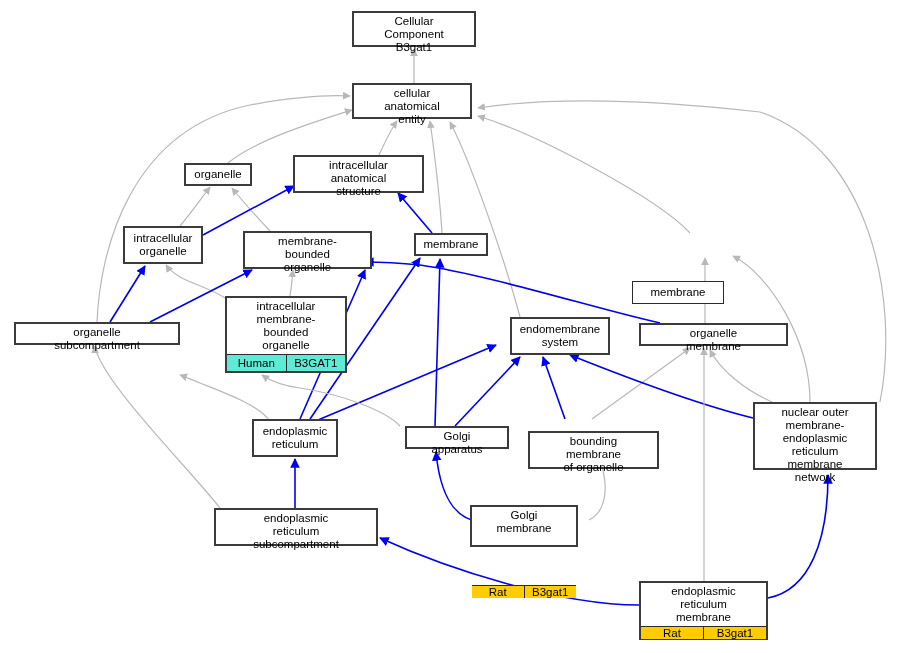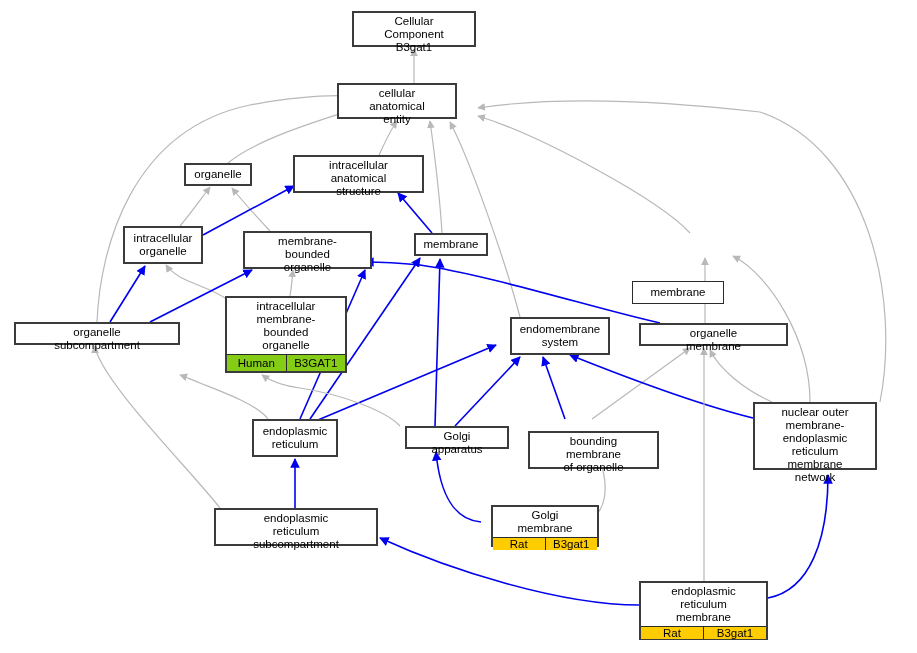--- a/index.html
+++ b/index.html
@@ -70,21 +70,21 @@
         <path d="M 639 605 C 560 605 450 570 380 538" fill="none" stroke="#0000ee" stroke-width="1.6" marker-end="url(#ah-blue)"></path>
         <path d="M 768 598 C 810 590 828 540 828 475" fill="none" stroke="#0000ee" stroke-width="1.6" marker-end="url(#ah-blue)"></path>
         <path d="M 704 581 L 704 348" fill="none" stroke="#b8b8b8" stroke-width="1.2" marker-end="url(#ah-gray)"></path>
       </g>
   </svg>
   <div id="node-group">
       <div class="node thick" style="left: 352px; top: 11px; width: 124px; height: 36px;">
         <div class="title">Cellular Component
 B3gat1</div>
       </div>
-      <div class="node thick" style="left: 337px; top: 83px; width: 120px; height: 36px;">
+      <div class="node thick" style="left: 352px; top: 83px; width: 120px; height: 36px;">
         <div class="title">cellular anatomical
 entity</div>
       </div>
       <div class="node thick" style="left: 184px; top: 163px; width: 68px; height: 23px;">
         <div class="title">organelle</div>
       </div>
       <div class="node thick" style="left: 293px; top: 155px; width: 131px; height: 38px;">
         <div class="title">intracellular
 anatomical structure</div>
       </div>
@@ -102,21 +102,21 @@
       <div class="node" style="left: 632px; top: 233px; width: 92px; height: 23px; margin-top: 48px;">
         <div class="title">membrane</div>
       </div>
       <div class="node thick" style="left: 14px; top: 322px; width: 166px; height: 23px;">
         <div class="title">organelle subcompartment</div>
       </div>
       <div class="node thick" style="left: 225px; top: 296px; width: 122px; height: 77px;">
         <div class="title">intracellular
 membrane-bounded
 organelle</div>
-        <div class="org-row" style="background: #84cc16; justify-content: space-between;">
+        <div class="org-row" style="background: #5eead4; justify-content: space-between;">
           <div class="cell sp">Human</div>
           <div class="cell">B3GAT1</div>
         </div>
       </div>
       <div class="node thick" style="left: 494px; top: 317px; width: 100px; height: 38px; margin-left: 16px;">
         <div class="title">endomembrane
 system</div>
       </div>
       <div class="node thick" style="left: 639px; top: 323px; width: 149px; height: 23px;">
         <div class="title">organelle membrane</div>
@@ -135,21 +135,21 @@
       <div class="node thick" style="left: 753px; top: 402px; width: 124px; height: 68px;">
         <div class="title">nuclear outer
 membrane-endoplasmic
 reticulum membrane
 network</div>
       </div>
       <div class="node thick" style="left: 214px; top: 508px; width: 164px; height: 38px;">
         <div class="title">endoplasmic
 reticulum subcompartment</div>
       </div>
-      <div class="node thick" style="left: 491px; top: 505px; width: 108px; height: 42px;">
+      <div class="node thick" style="left: 470px; top: 505px; width: 108px; height: 42px; gap: 48px;">
         <div class="title">Golgi membrane</div>
         <div class="org-row" style="background: rgb(255, 204, 0);">
           <div class="cell sp">Rat</div>
           <div class="cell">B3gat1</div>
         </div>
       </div>
       <div class="node thick" style="left: 639px; top: 581px; width: 129px; height: 59px;">
         <div class="title">endoplasmic
 reticulum membrane</div>
         <div class="org-row" style="background: rgb(255, 204, 0);">

